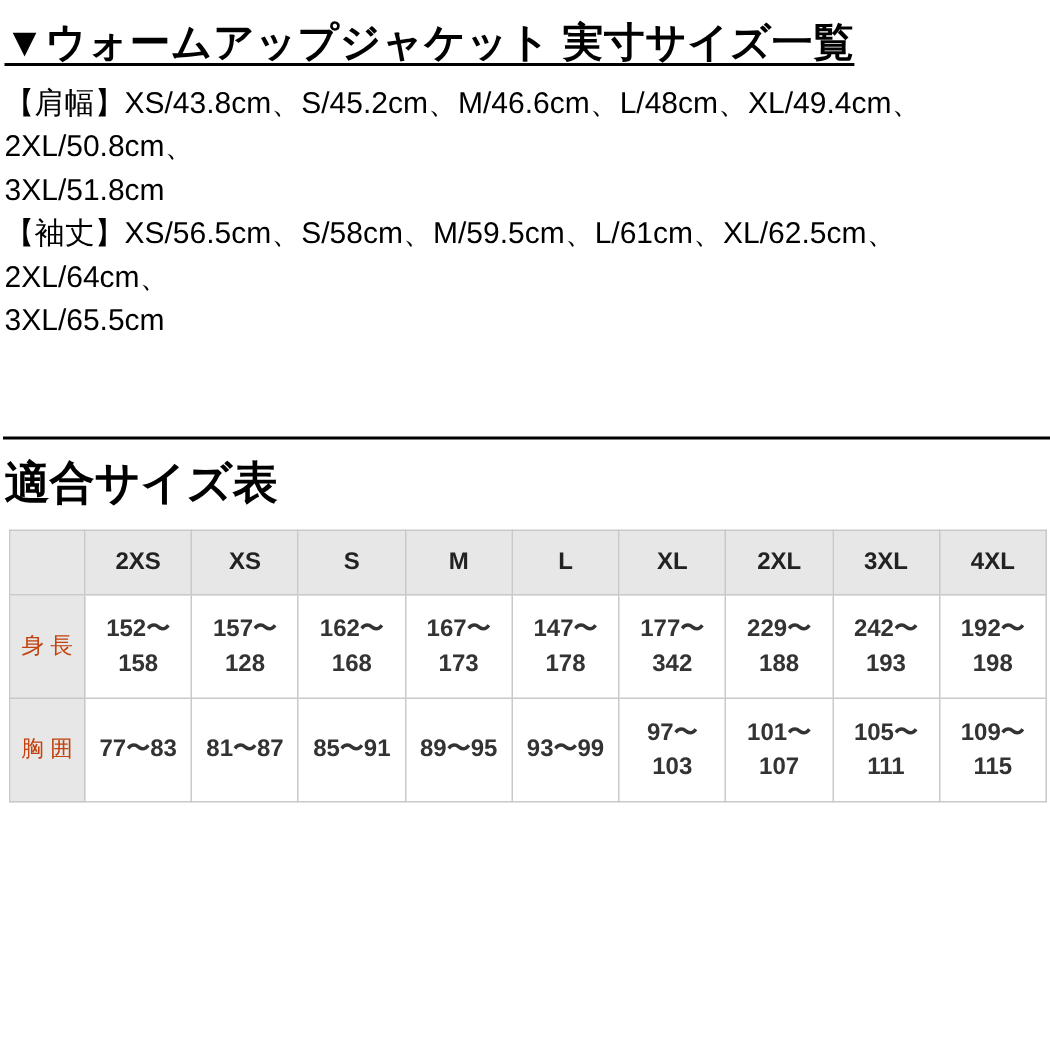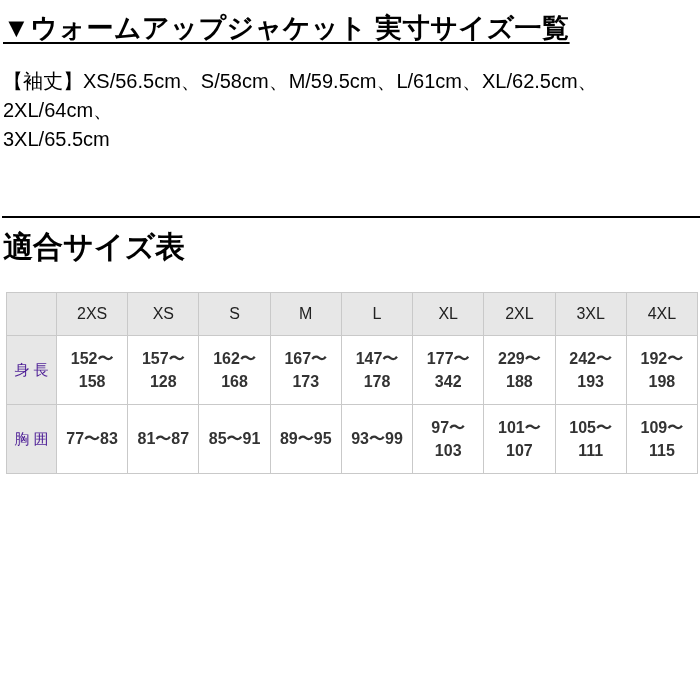--- a/index.html
+++ b/index.html
@@ -5,71 +5,73 @@
   html, body { margin: 0; padding: 0; }
   body {
     width: 700px; height: 700px; overflow: hidden;
     background: #ffffff; color: #000000;
     font-family: "Liberation Sans", "DejaVu Sans", sans-serif;
   }
   .page { padding: 6px 2px 0 2px; }
 
   .title {
     font-size: 27px; font-weight: bold; letter-spacing: 0.5px;
-    margin: 4px 0 21px 1px;
+    margin: 4px 0 9px 1px;
     text-decoration: underline;
     text-decoration-thickness: 2px;
     text-underline-offset: 5px;
   }
 
   .measurements p {
     margin: 0 0 0 1px;
     font-size: 20px; line-height: 29px;
     white-space: pre-line;
   }
 
   .divider {
     border: 0; border-top: 2px solid #000000;
     margin: 62px 0 0 0; width: 698px;
   }
 
   .subheading {
     font-size: 30px; font-weight: bold;
-    margin: 9px 0 24px 1px;
+    margin: 9px 0 10px 1px;
   }
 
   table.size-table {
     border-collapse: collapse; table-layout: fixed;
     width: 692px; margin-left: 4px;
     font-size: 16px; color: #333333;
   }
   .size-table th, .size-table td {
     border: 1px solid #c9c9c9;
     text-align: center; vertical-align: middle;
     padding: 2px; white-space: pre-line; line-height: 1.45; font-weight: bold;
   }
   .size-table col.labelcol { width: 50px; }
   .size-table thead th {
     height: 38px; background: #e7e7e7;
-    font-weight: normal; font-size: 16px; color: #222222;
+    font-weight: bold; font-size: 16px; color: #222222;
   }
   .size-table tbody th {
     background: #e7e7e7; font-weight: normal;
-    font-size: 15px; color: #4c1d95;
+    font-size: 15px; color: #c2410c;
   }
   .size-table tr.row-tall  > * { height: 64px; }
 </style>
 </head>
 <body>
 
 <div class="page">
 
   <h1 class="title">▼ウォームアップジャケット 実寸サイズ一覧</h1>
 
   <div class="measurements">
+    <p>【肩幅】XS/43.8cm、S/45.2cm、M/46.6cm、L/48cm、XL/49.4cm、2XL/50.8cm、
+3XL/51.8cm</p>
     <p>【袖丈】XS/56.5cm、S/58cm、M/59.5cm、L/61cm、XL/62.5cm、2XL/64cm、
 3XL/65.5cm</p>
   </div>
 
   <hr class="divider">
 
   <h2 class="subheading">適合サイズ表</h2>
 
   <table class="size-table">
     <colgroup>

